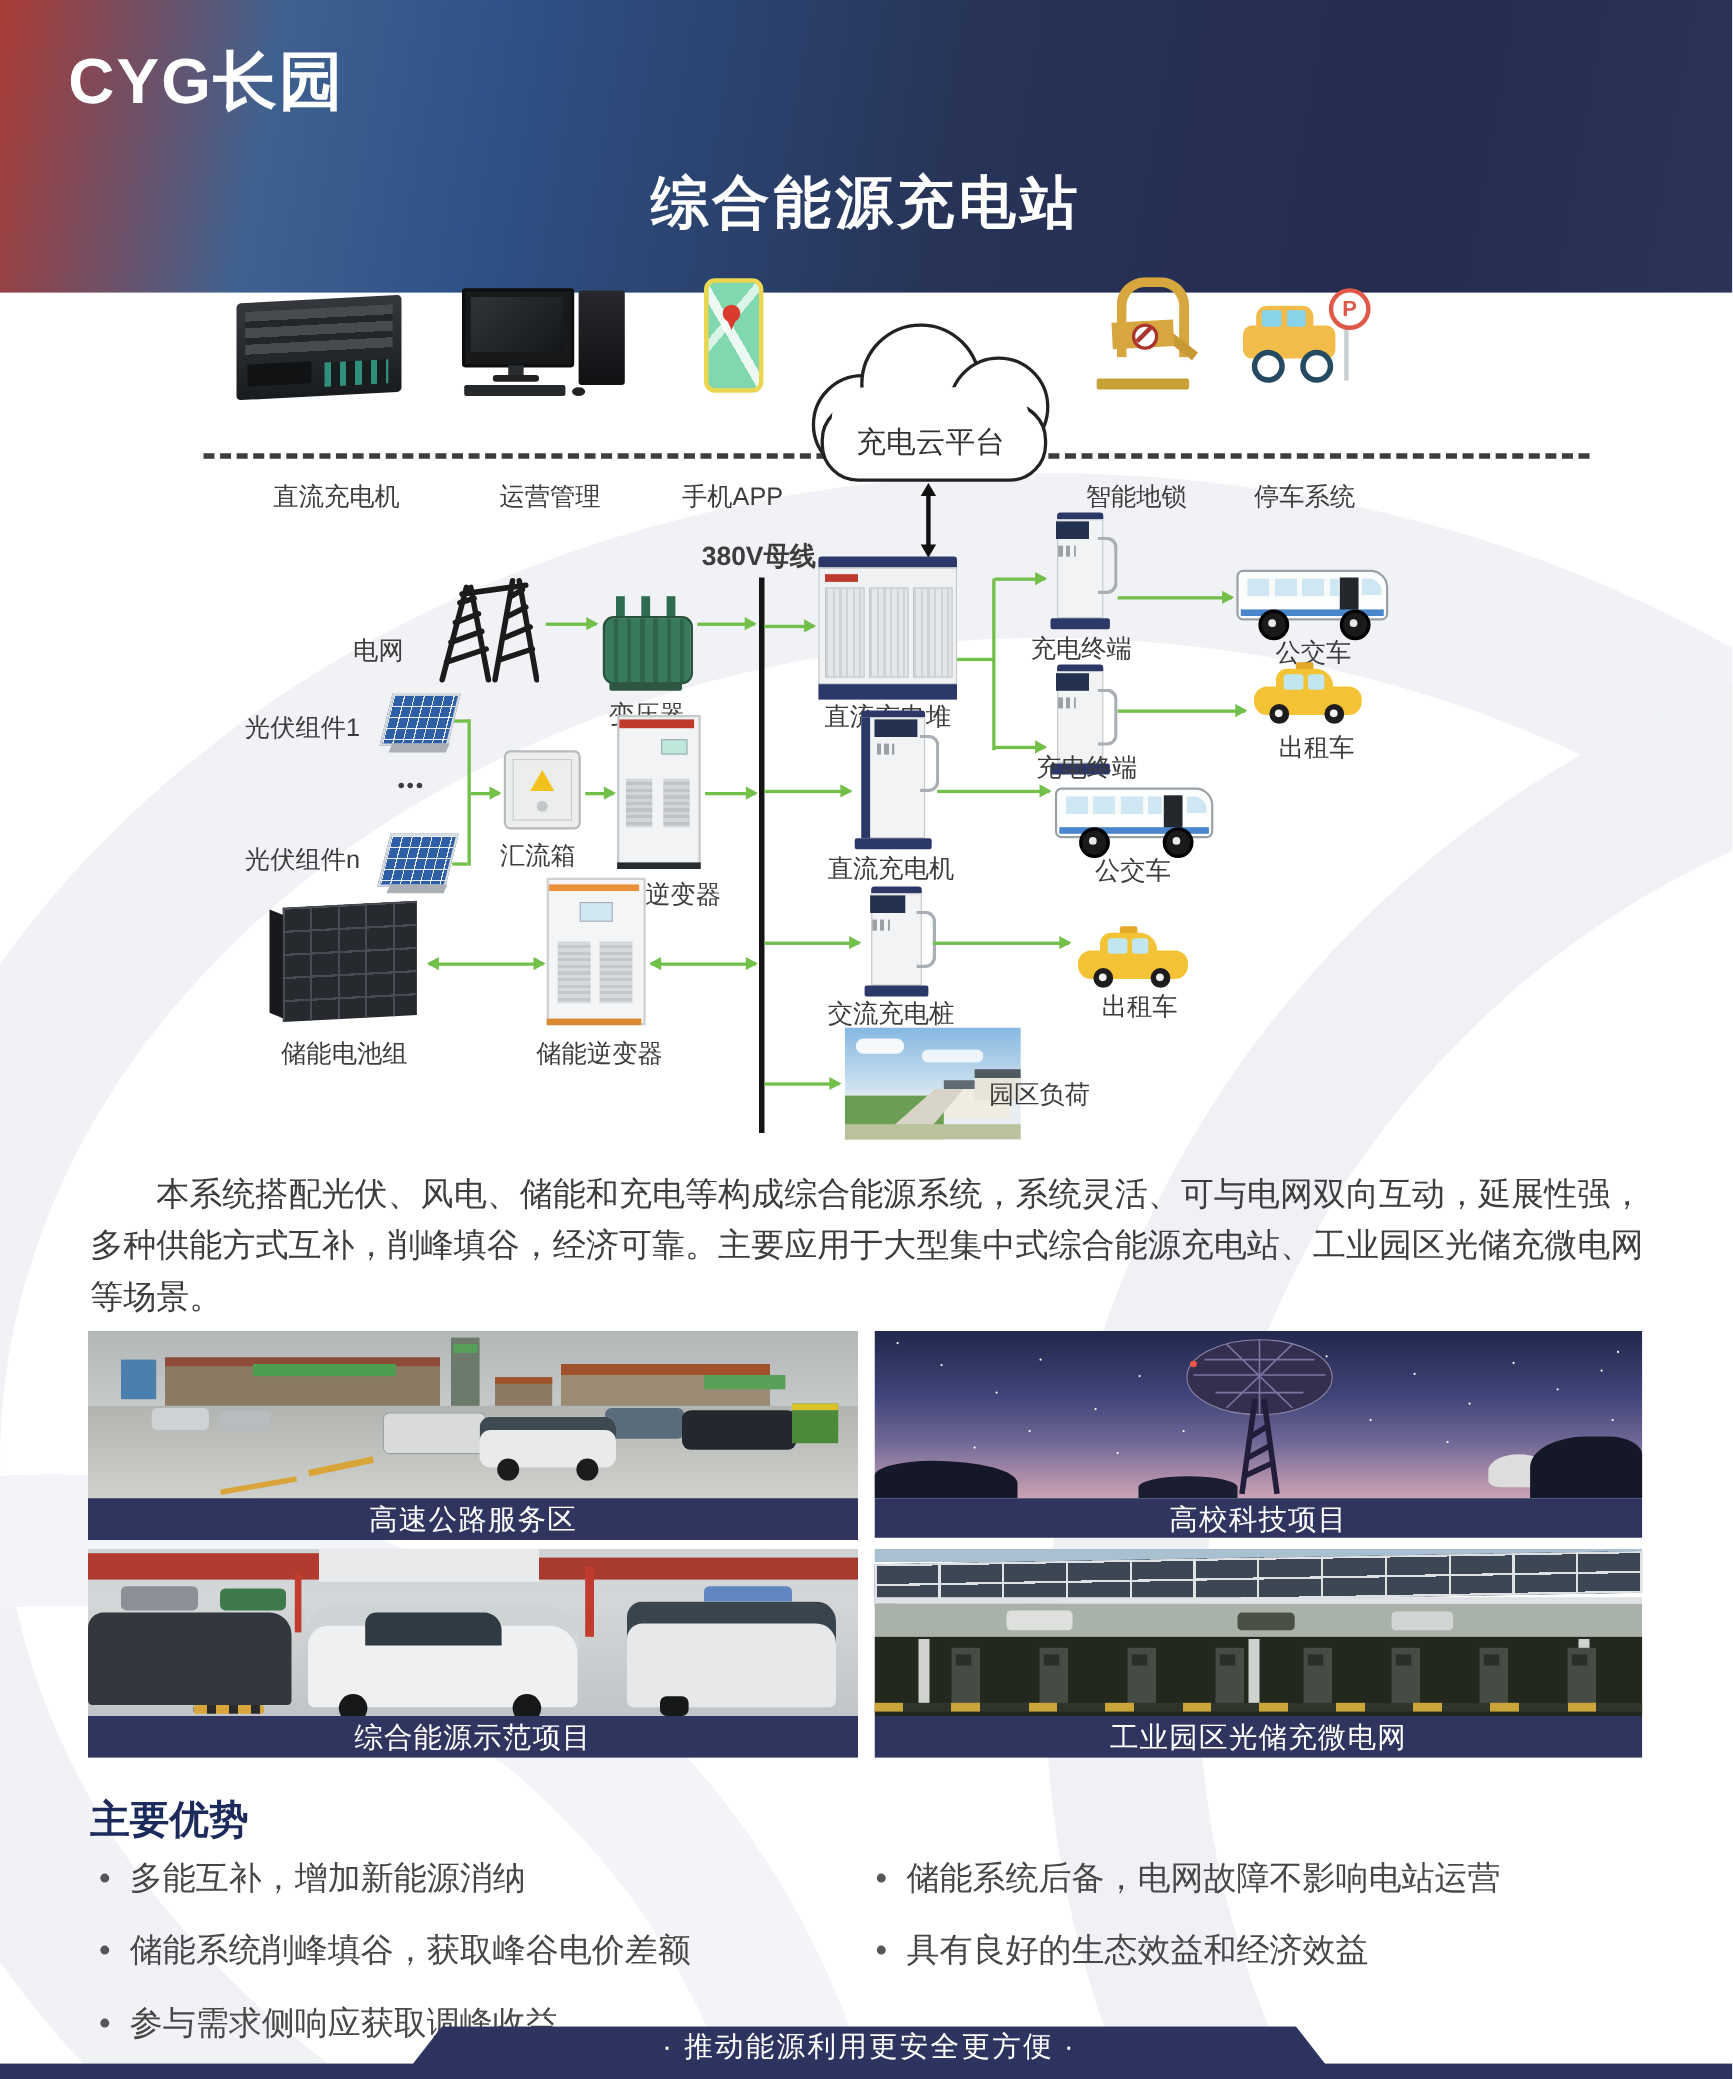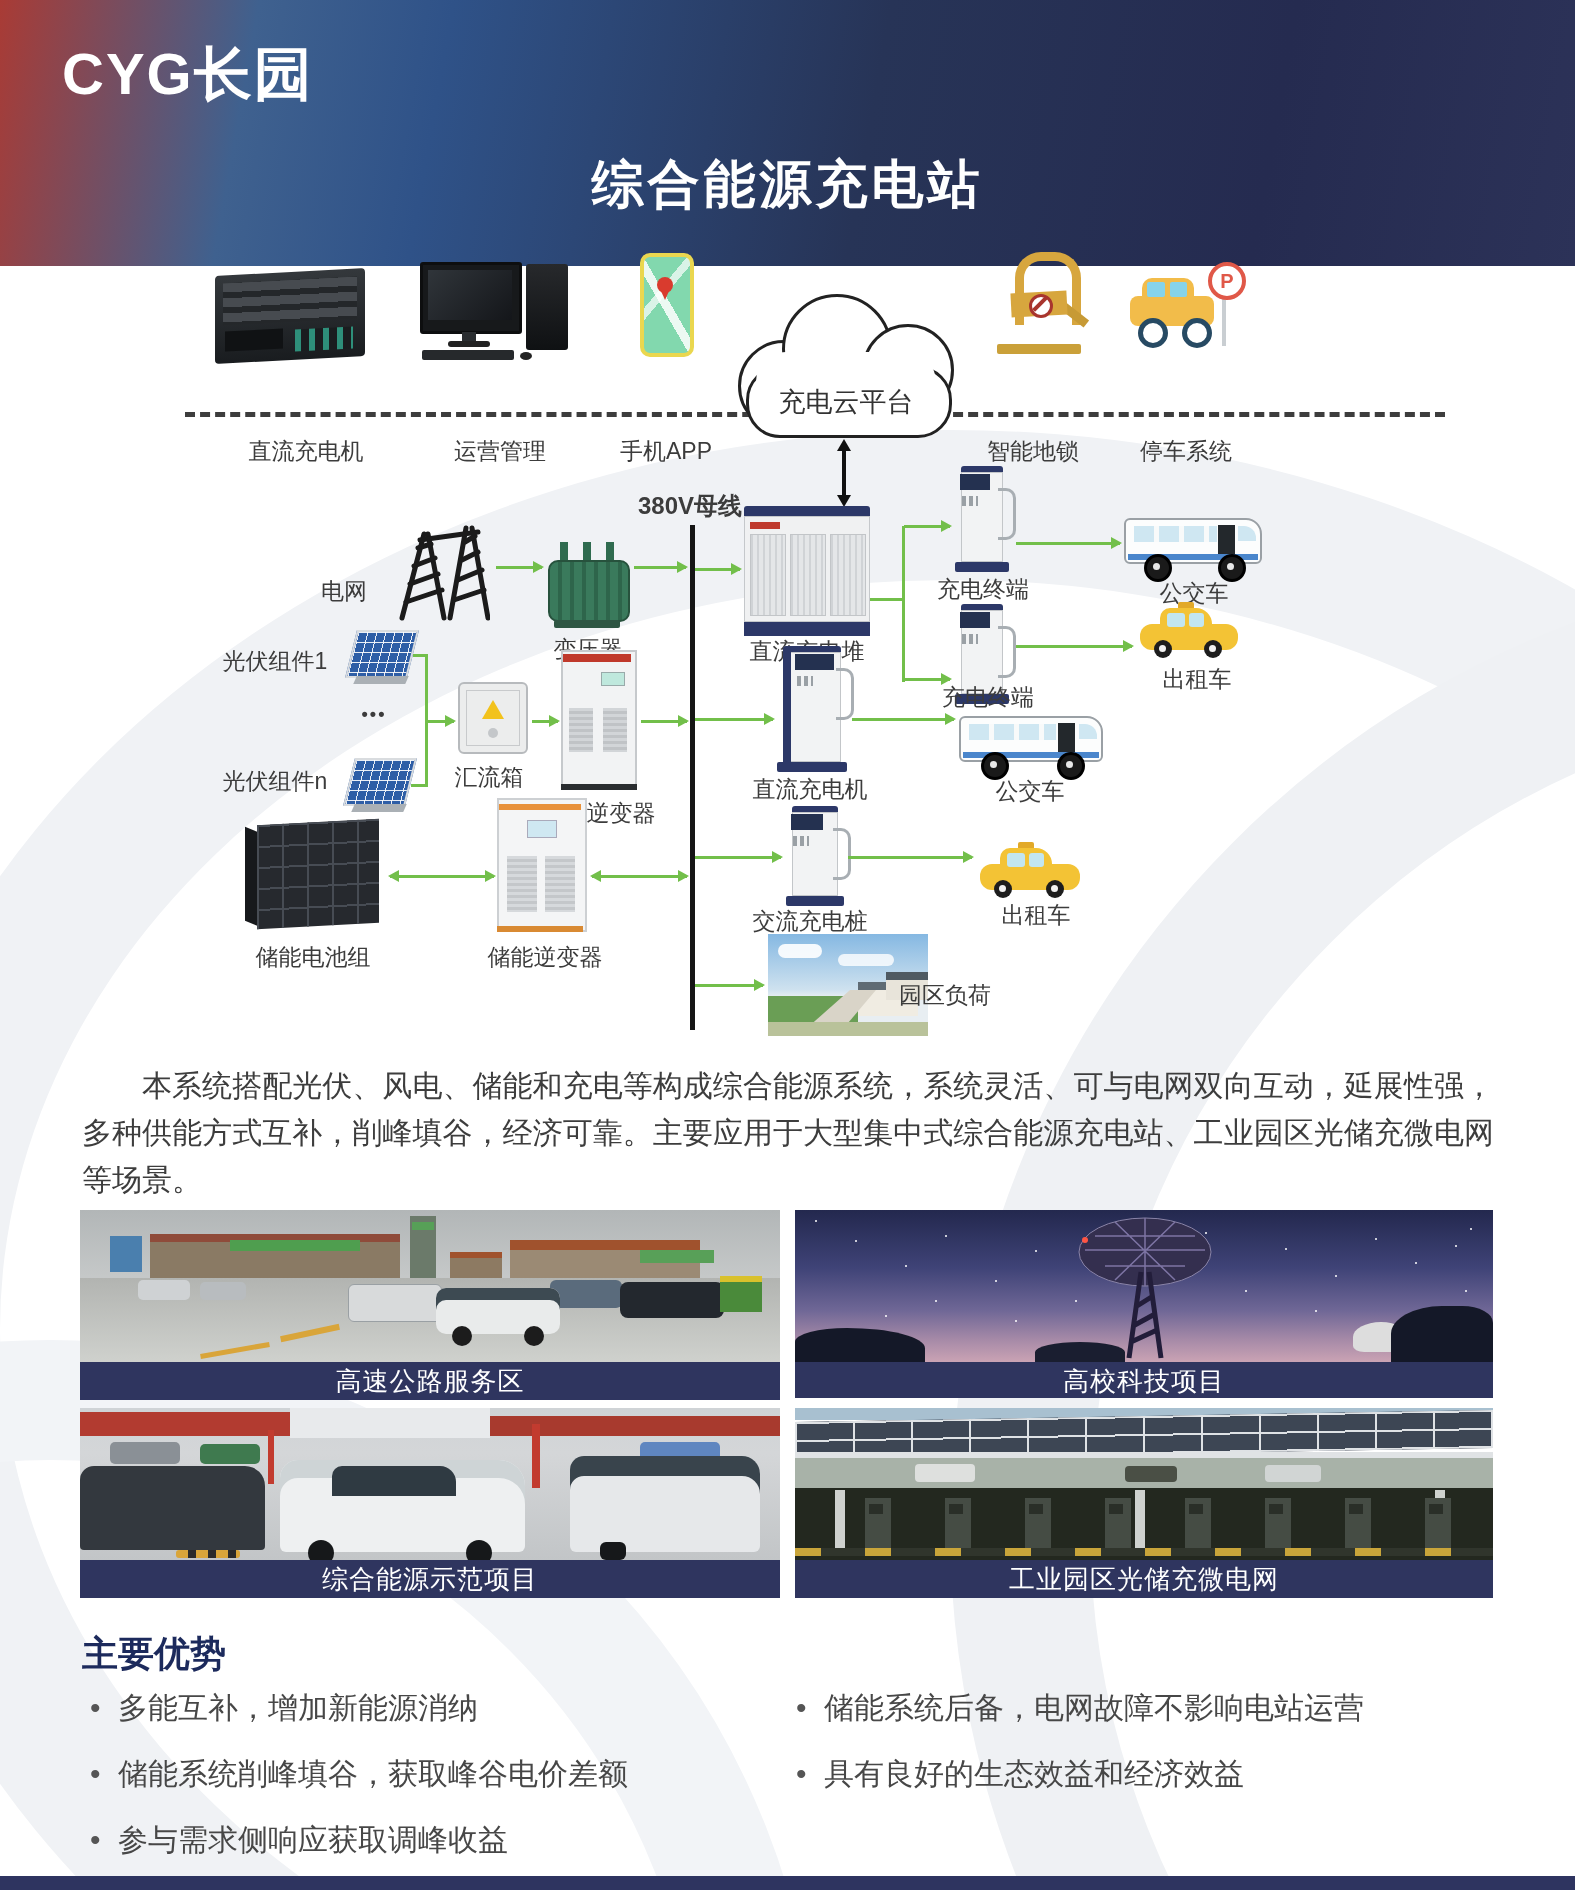--- a/index.html
+++ b/index.html
@@ -481,15 +481,16 @@
   <div class="advlist" style="left:84px;top:1688px;width:640px">
     <div class="it">多能互补，增加新能源消纳</div>
     <div class="it">储能系统削峰填谷，获取峰谷电价差额</div>
     <div class="it">参与需求侧响应获取调峰收益</div>
   </div>
   <div class="advlist" style="left:790px;top:1688px;width:680px">
     <div class="it">储能系统后备，电网故障不影响电站运营</div>
     <div class="it">具有良好的生态效益和经济效益</div>
   </div>
 
+  <div class="ftrap">·  推动能源利用更安全更方便  ·</div>
   <div class="fbar"></div>
 
 </div>
 
 </body></html>

